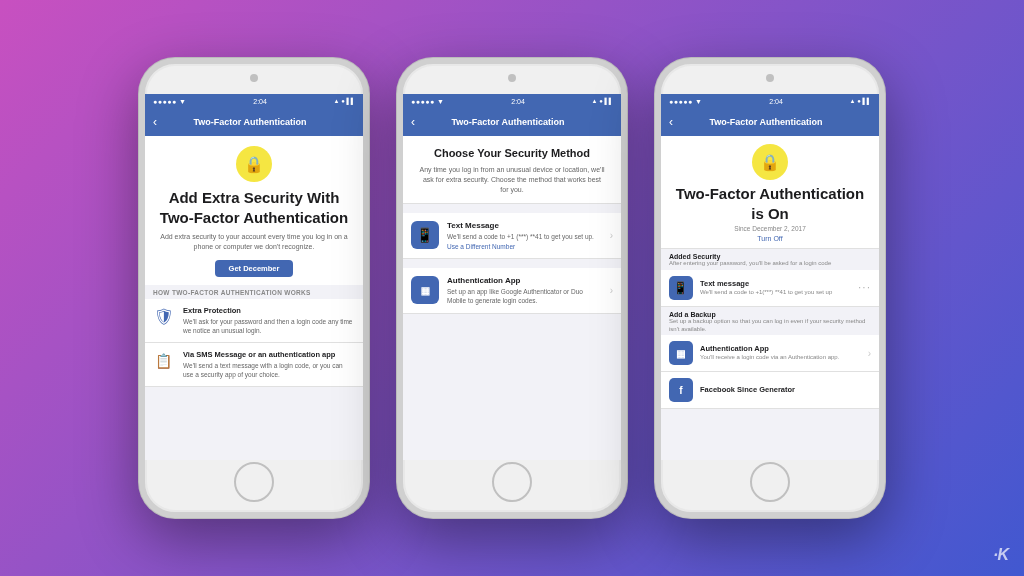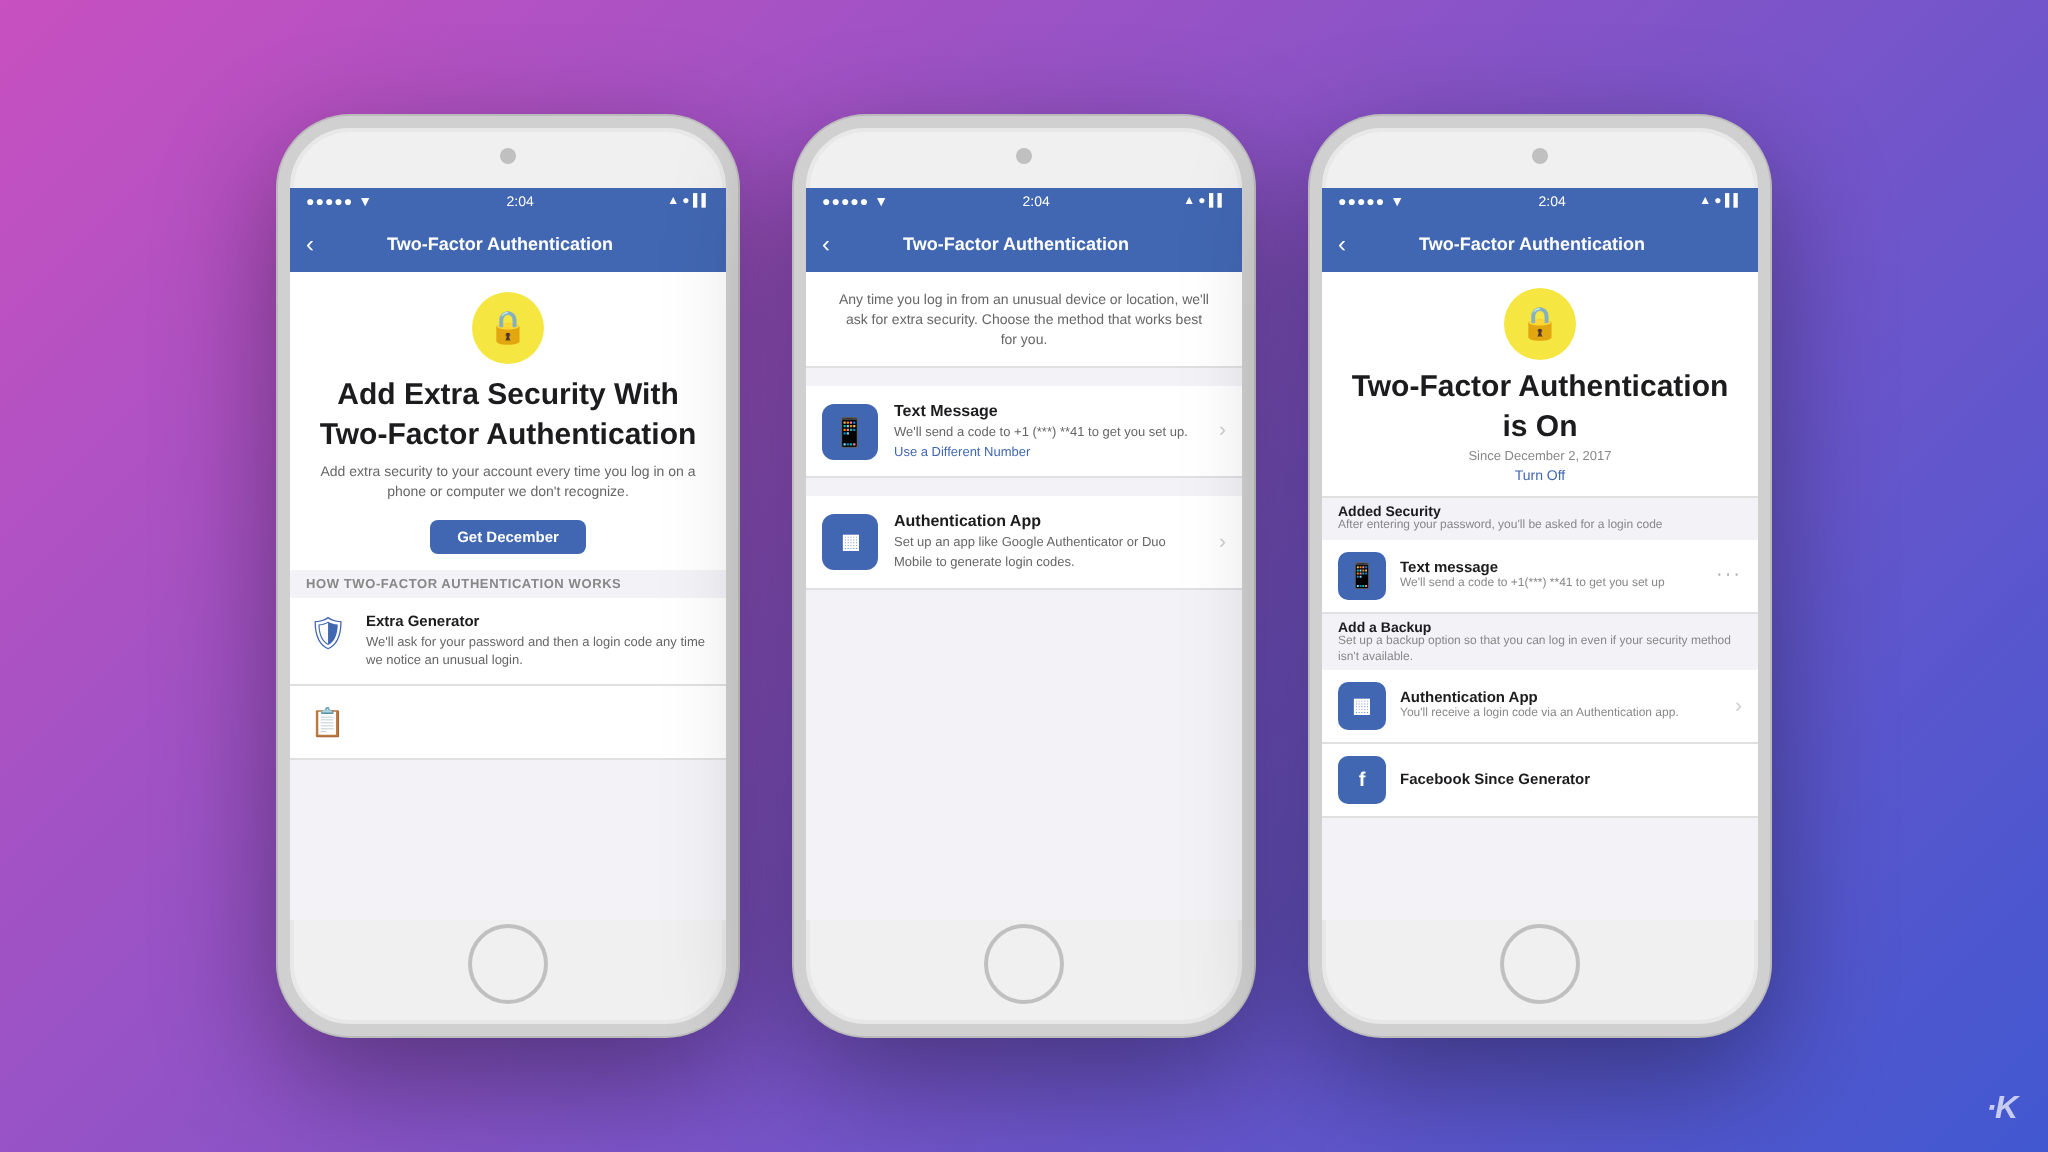--- a/index.html
+++ b/index.html
@@ -421,45 +421,50 @@
               <span>🔒</span>
             </div>
             <div class="p1-main-title">Add Extra Security With Two-Factor Authentication</div>
             <div class="p1-main-desc">Add extra security to your account every time you log in on a phone or computer we don't recognize.</div>
             <button class="get-started-btn">Get December</button>
           </div>
           <div class="section-header">How Two-Factor Authentication Works</div>
           <div class="feature-item">
             <div class="feature-icon shield-icon">🛡</div>
             <div class="feature-text-wrap">
-              <div class="feature-title">Extra Generator</div>
+              <div class="feature-title">Extra Protection</div>
               <div class="feature-desc">We'll ask for your password and then a login code any time we notice an unusual login.</div>
             </div>
           </div>
           <div class="feature-item">
             <div class="feature-icon sms-icon">📋</div>
+            <div class="feature-text-wrap">
+              <div class="feature-title">Via SMS Message or an authentication app</div>
+              <div class="feature-desc">We'll send a text message with a login code, or you can use a security app of your choice.</div>
+            </div>
           </div>
         </div>
       </div>
     </div>
 
     <div class="phone">
       <div class="phone-screen">
         <div class="status-bar">
           <span class="status-left">●●●●● ▼</span>
           <span>2:04</span>
           <span class="status-right">▲ ● ▌▌</span>
         </div>
         <div class="nav-bar">
           <span class="nav-back">‹</span>
           <span class="nav-title">Two-Factor Authentication</span>
           <span style="width:12px;"></span>
         </div>
         <div class="screen-content">
           <div class="p2-intro">
+            <div class="p2-title">Choose Your Security Method</div>
             <div class="p2-desc">Any time you log in from an unusual device or location, we'll ask for extra security. Choose the method that works best for you.</div>
           </div>
           <div class="p2-spacer"></div>
 
           <div class="p2-method">
             <div class="method-icon">📱</div>
             <div class="method-text">
               <div class="method-title">Text Message</div>
               <div class="method-desc">We'll send a code to +1 (***) **41 to get you set up.</div>
               <div class="method-link">Use a Different Number</div>

